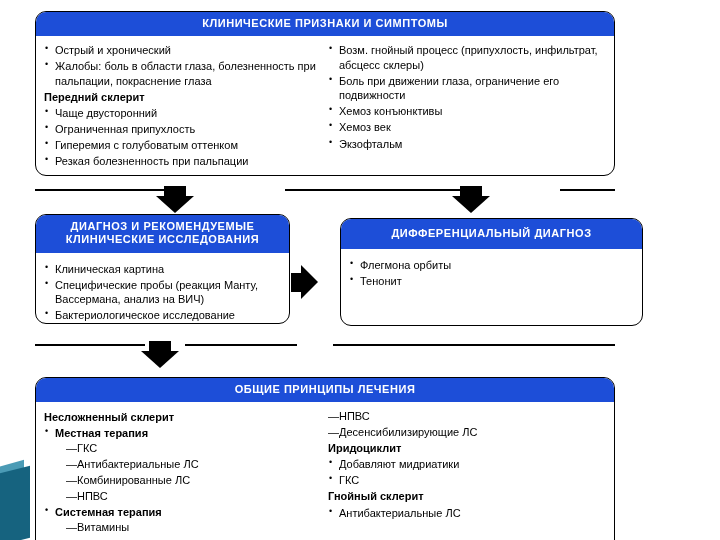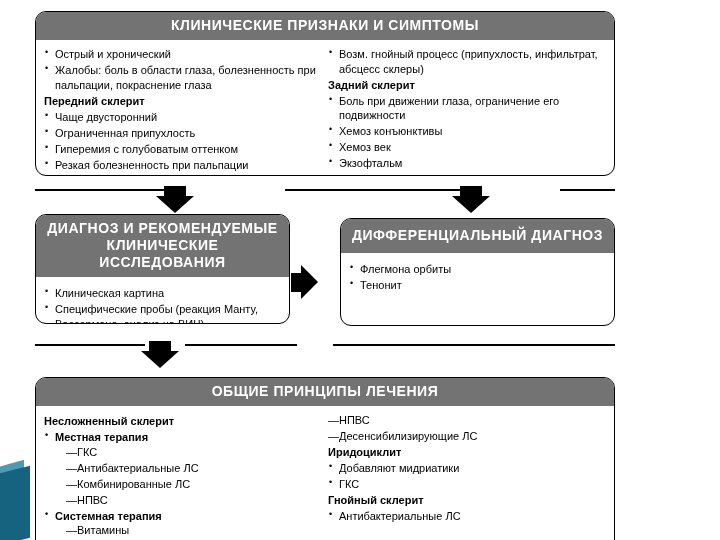--- a/index.html
+++ b/index.html
@@ -52,28 +52,28 @@
   
   .card {
     position: absolute;
     border: 1.6px solid #000;
     border-radius: 11px;
     background: #fff;
     box-sizing: border-box;
     overflow: hidden;
   }
   .card-header {
-    background: #737373;
+    background: #1d4ed8;
     color: #ffffff;
     text-align: center;
     font-weight: bold;
     letter-spacing: .55px;
     line-height: 1.22;
     padding: 5px 6px 6px 6px;
-    font-size: 14px;
+    font-size: 11px;
   }
   .card-body {
     padding: 7px 8px 6px 8px;
     color: #000;
     font-size: 11px;
     line-height: 1.32;
   }
 
   .cols {
     display: flex;
@@ -218,21 +218,20 @@
             <li>Чаще двусторонний</li>
             <li>Ограниченная припухлость</li>
             <li>Гиперемия с голубоватым оттенком</li>
             <li>Резкая болезненность при пальпации</li>
           </ul>
         </div>
         <div class="col">
           <ul class="bl">
             <li>Возм. гнойный процесс (припухлость, инфильтрат, абсцесс склеры)</li>
           </ul>
-          <div class="hdr-line">Задний склерит</div>
           <ul class="bl">
             <li>Боль при движении глаза, ограничение его подвижности</li>
             <li>Хемоз конъюнктивы</li>
             <li>Хемоз век</li>
             <li>Экзофтальм</li>
           </ul>
         </div>
       </div>
     </div>
   </div>
@@ -266,21 +265,21 @@
         <li>Бактериологическое исследование</li>
       </ul>
     </div>
   </div>
 
   <div class="conn arrow-right" style="left:291px; top:265px; width:28px; height:35px;">
     <div class="stem"></div>
       <div class="head"></div>
   </div>
 
-  <div class="card" style="left:340px; top:218px; width:275px; height:108px;">
+  <div class="card" style="left:340px; top:218px; width:303px; height:108px;">
     <div class="card-header" style="padding:8px 6px 9px 6px;">ДИФФЕРЕНЦИАЛЬНЫЙ ДИАГНОЗ</div>
     <div class="card-body" style="padding-top:9px;">
       <ul class="bl">
         <li>Флегмона орбиты</li>
         <li>Тенонит</li>
       </ul>
     </div>
   </div>
 
   <div class="conn">

